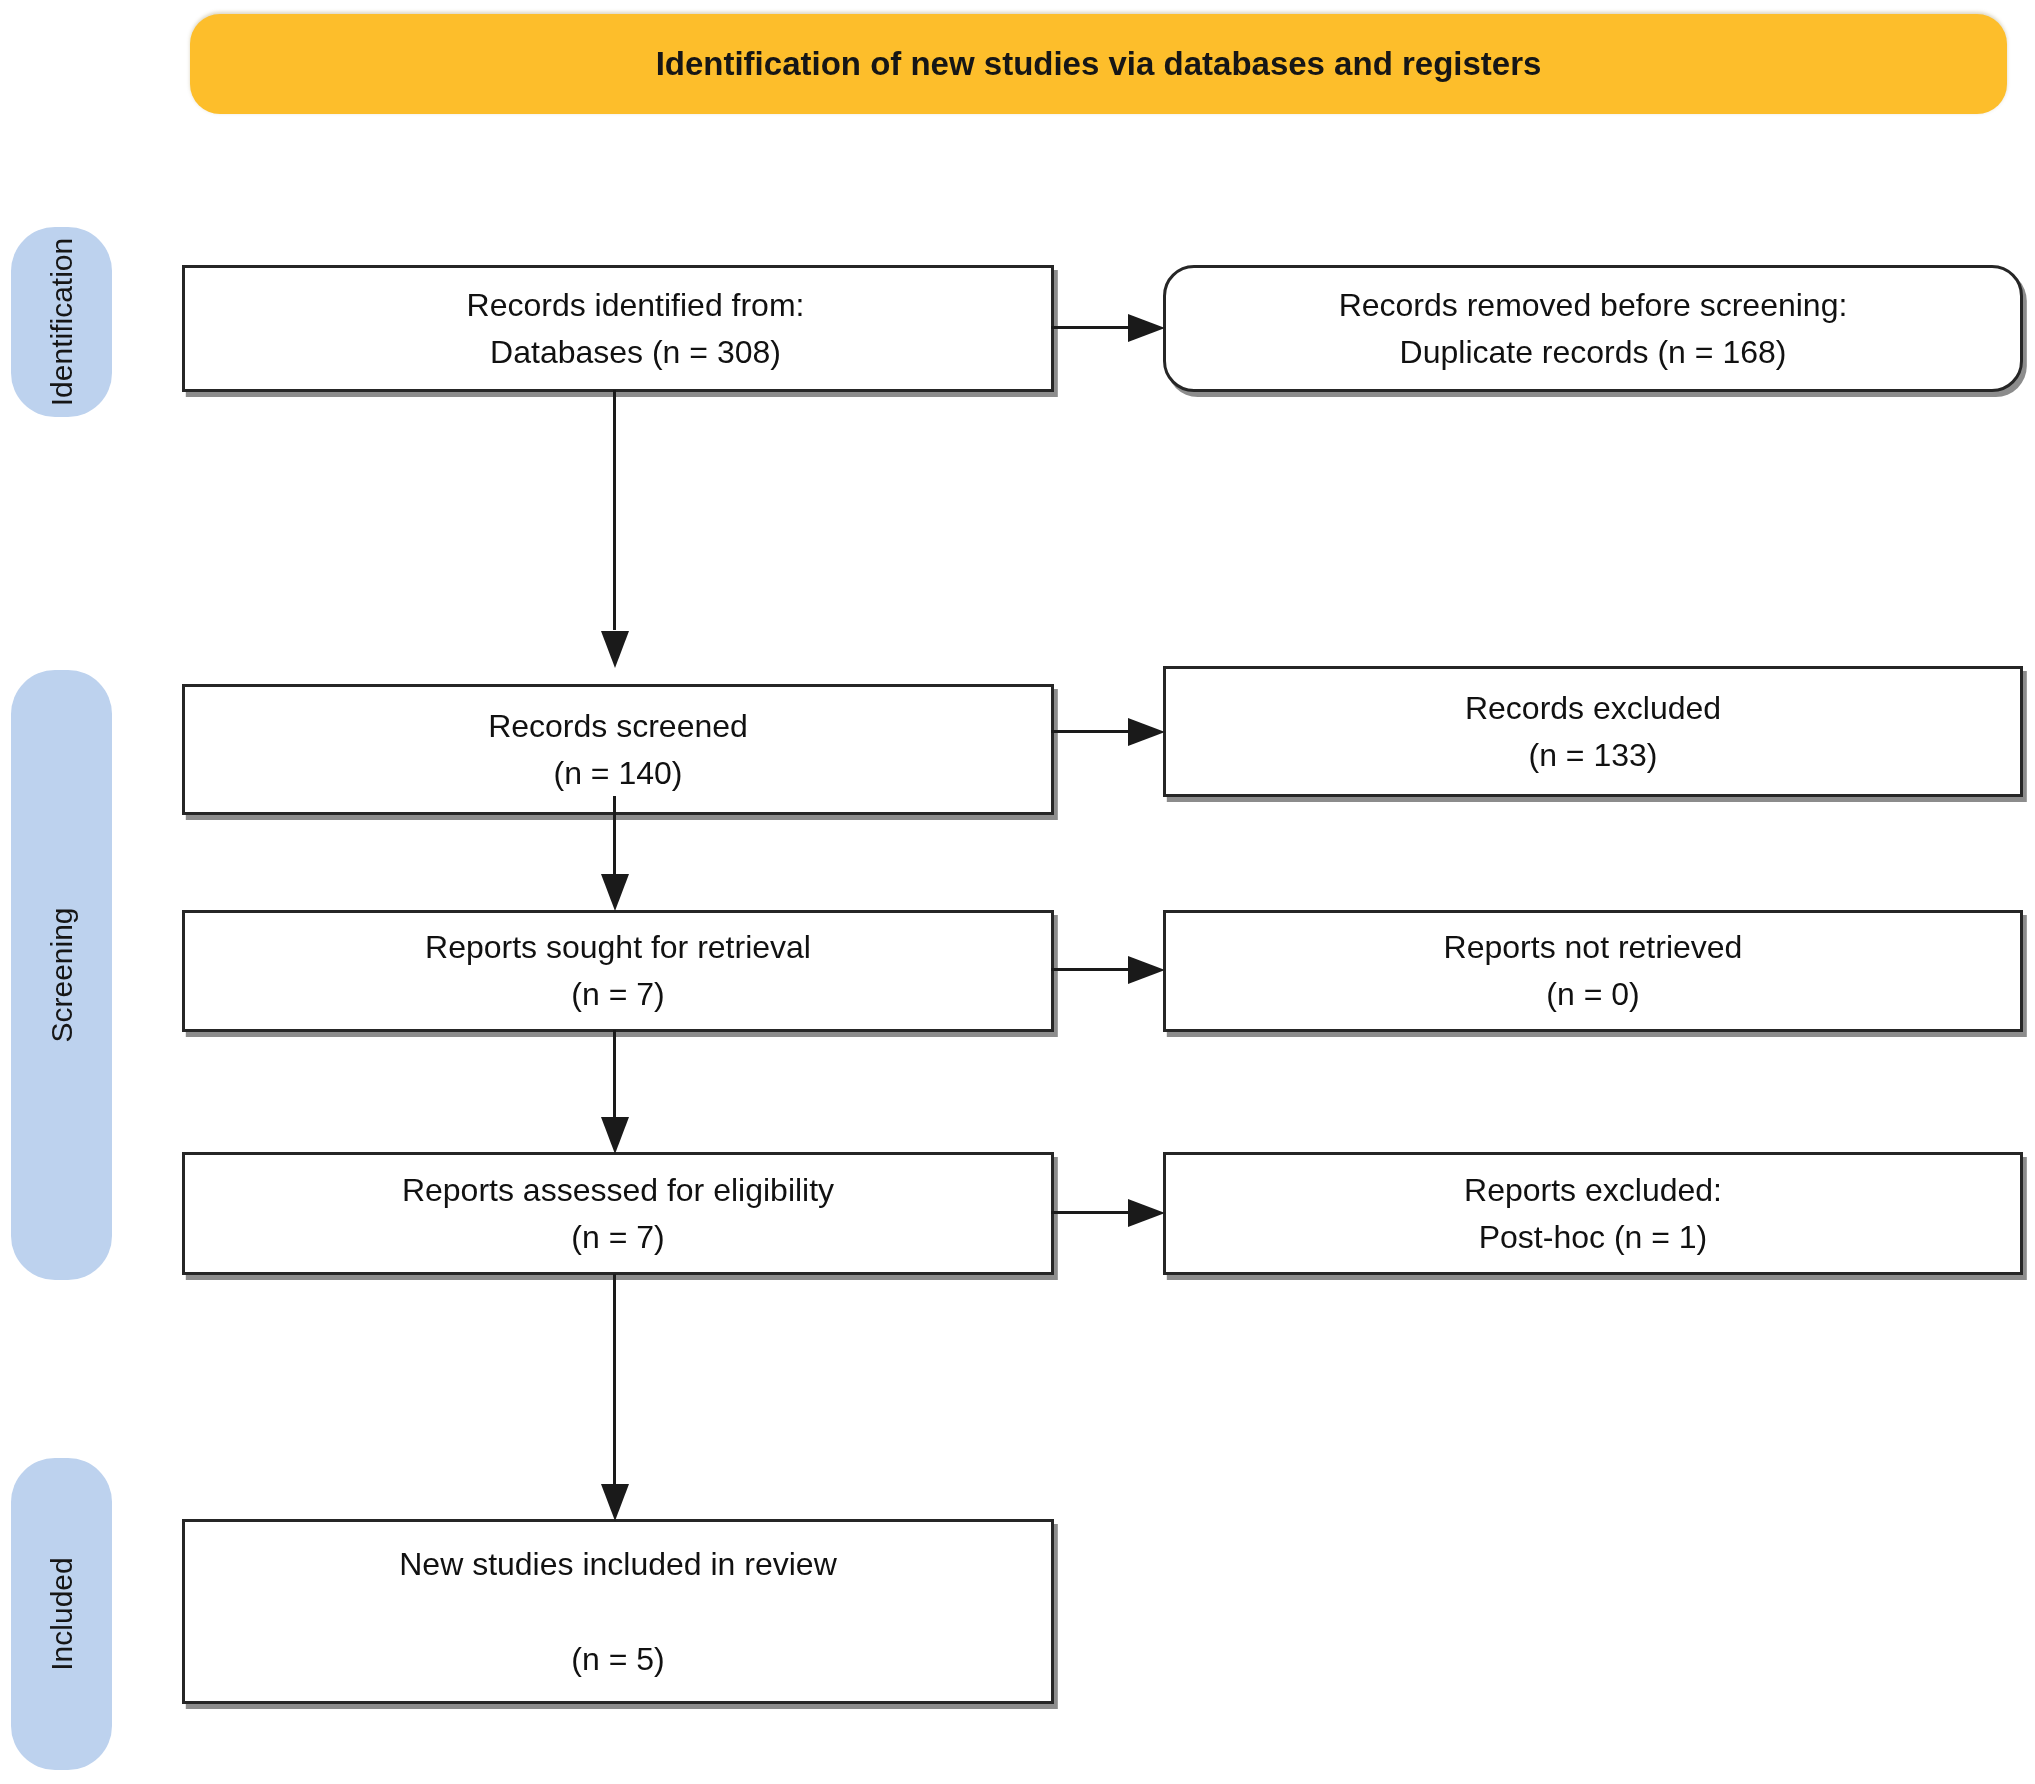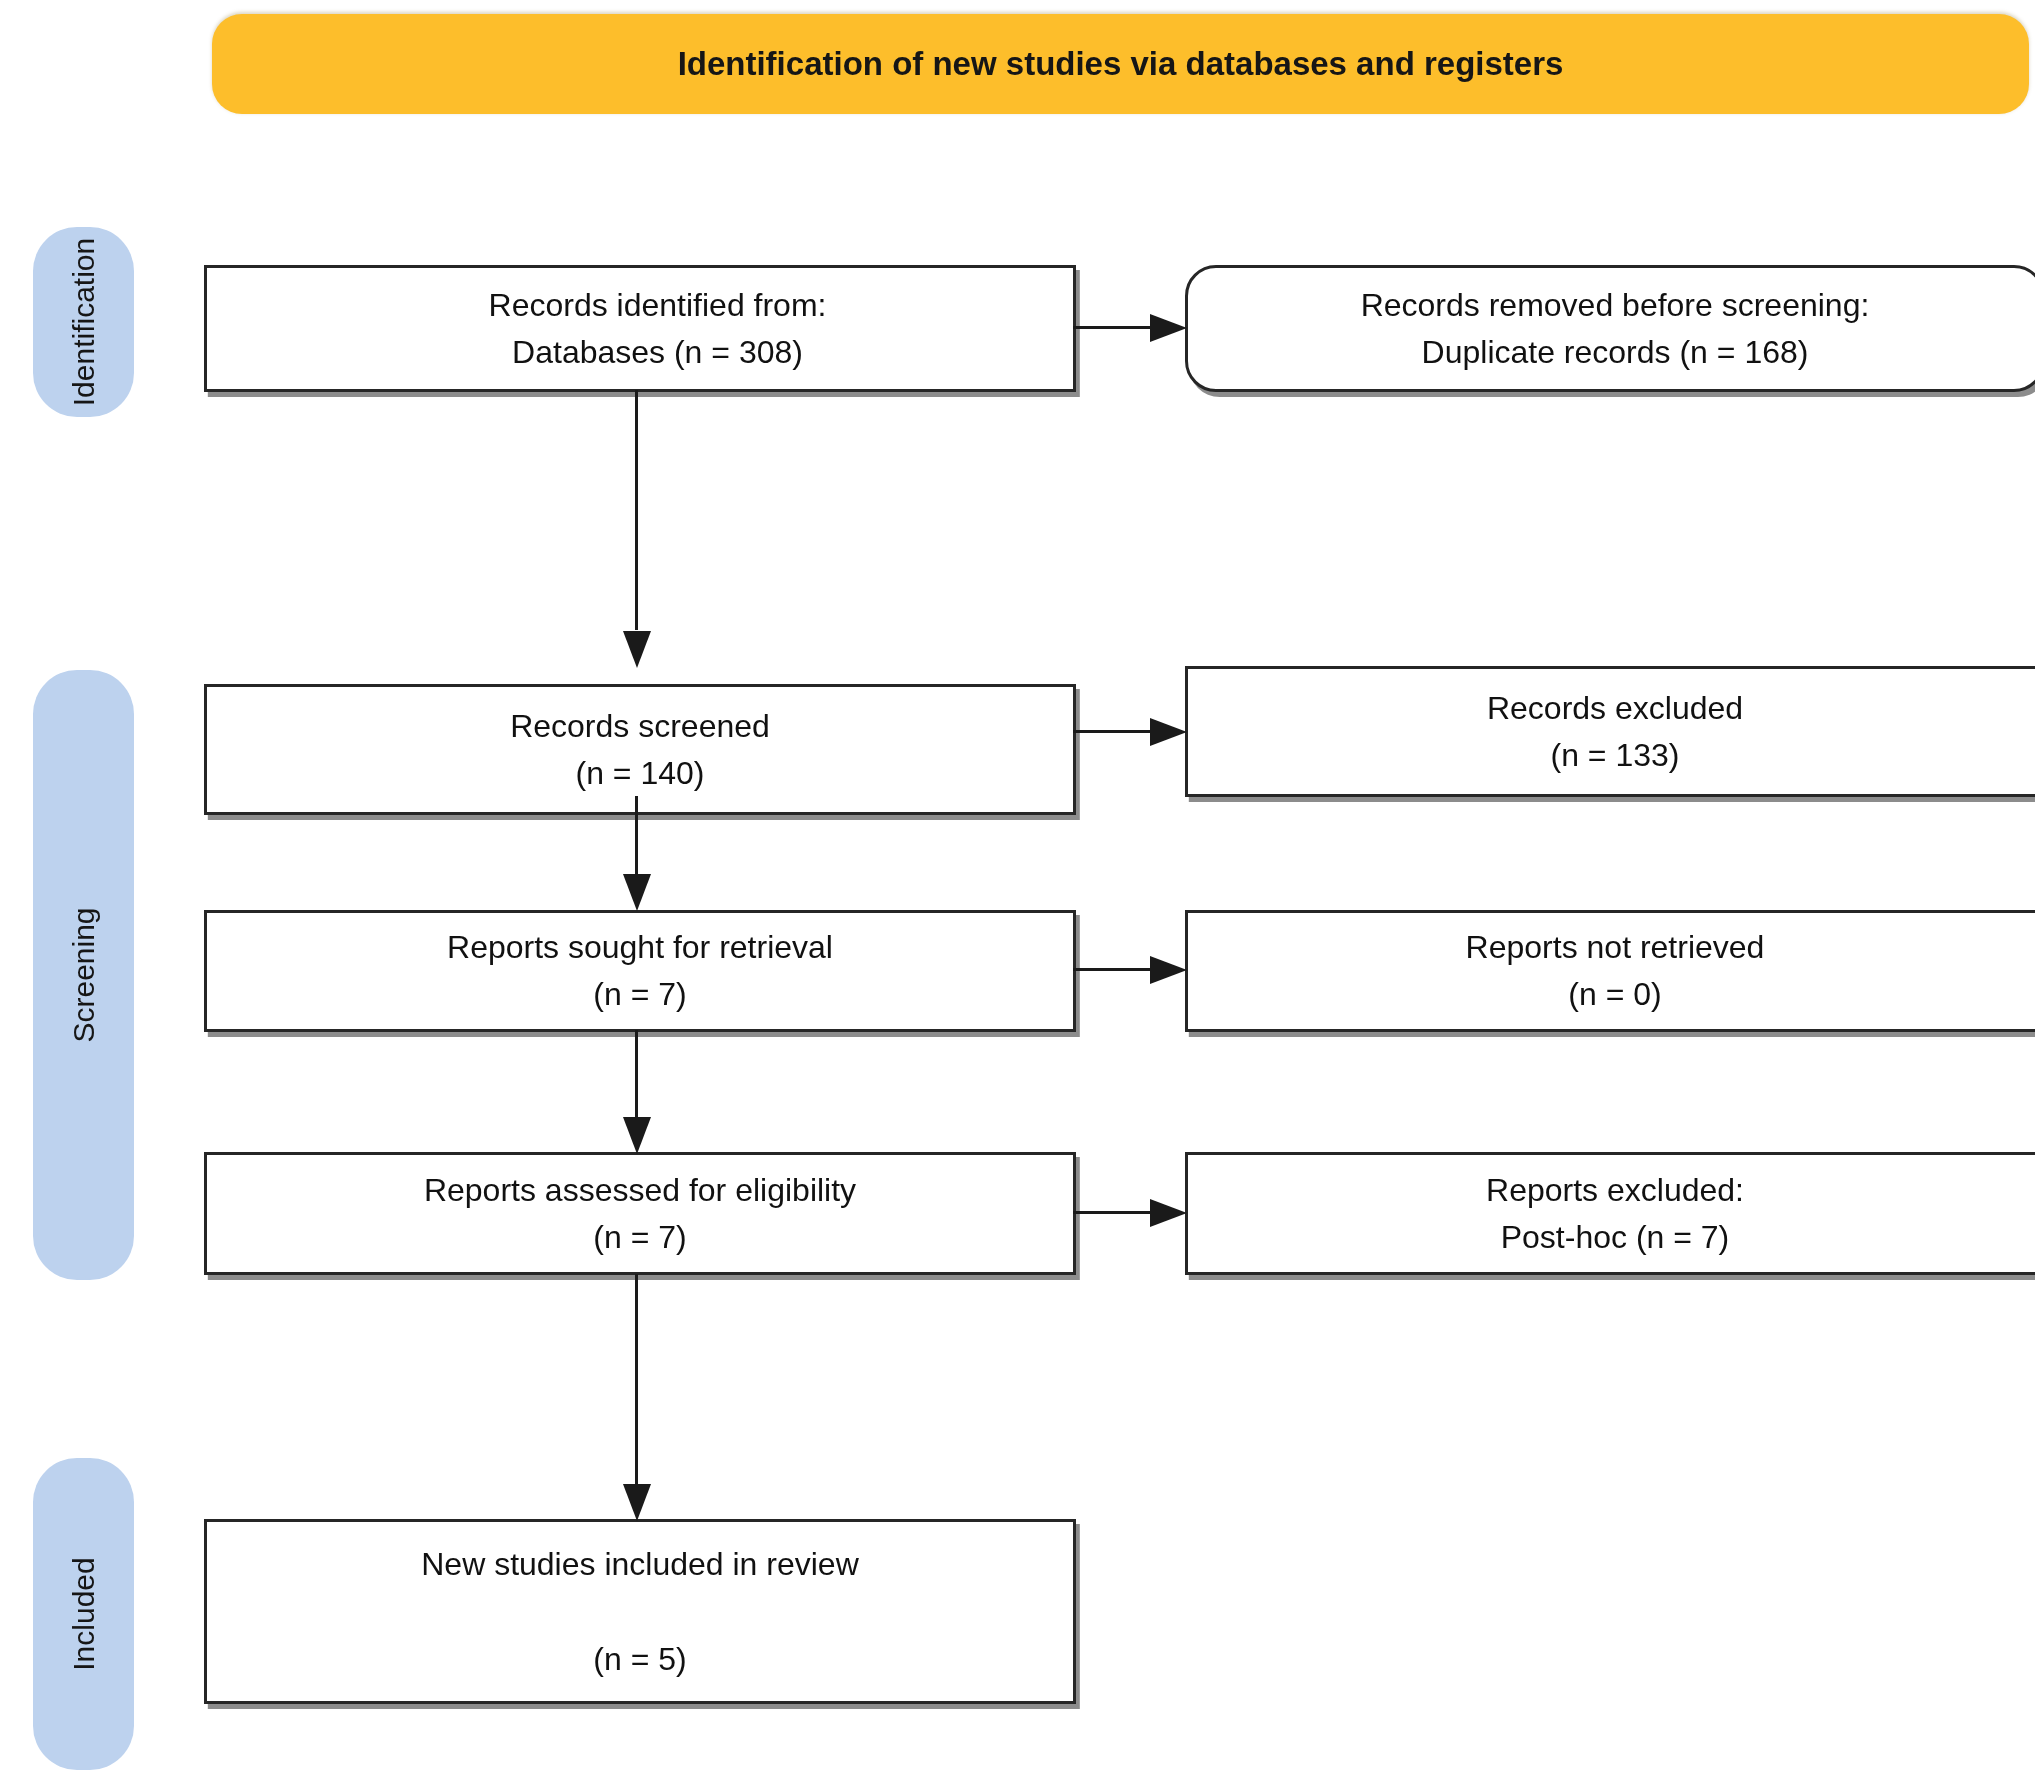--- a/index.html
+++ b/index.html
@@ -4,21 +4,20 @@
 <title>Flow Diagram</title>
 <style>
   html, body { margin: 0; padding: 0; background: #ffffff; }
   #canvas {
     position: relative;
     width: 1749px;
     height: 1784px;
     background: #ffffff;
     font-family: "Liberation Sans", sans-serif;
     color: #111111;
-    margin-left: 22px;
   }
 
   
   .banner {
     position: absolute;
     left: 190px; top: 14px;
     width: 1817px; height: 100px;
     background: #FDBE2B;
     border-radius: 30px;
     display: flex; align-items: center; justify-content: center;
@@ -129,21 +128,21 @@
     <div>Reports not retrieved</div>
     <div>(n = 0)</div>
   </div>
 
   <div class="box col1" id="box-reports-assessed">
     <div>Reports assessed for eligibility</div>
     <div>(n = 7)</div>
   </div>
   <div class="box col2" id="box-reports-excluded">
     <div>Reports excluded:</div>
-    <div>Post-hoc (n = 7)</div>
+    <div>Post-hoc (n = 1)</div>
   </div>
 
   <div class="box col1" id="box-new-studies">
     <div>New studies included in review</div>
     <div>(n = 5)</div>
   </div>
 
   <div>
     <div class="hline" style="left:1051px; top:326px; width:77px;"></div>
     <div class="head-right" style="left:1128px; top:314px;"></div>

